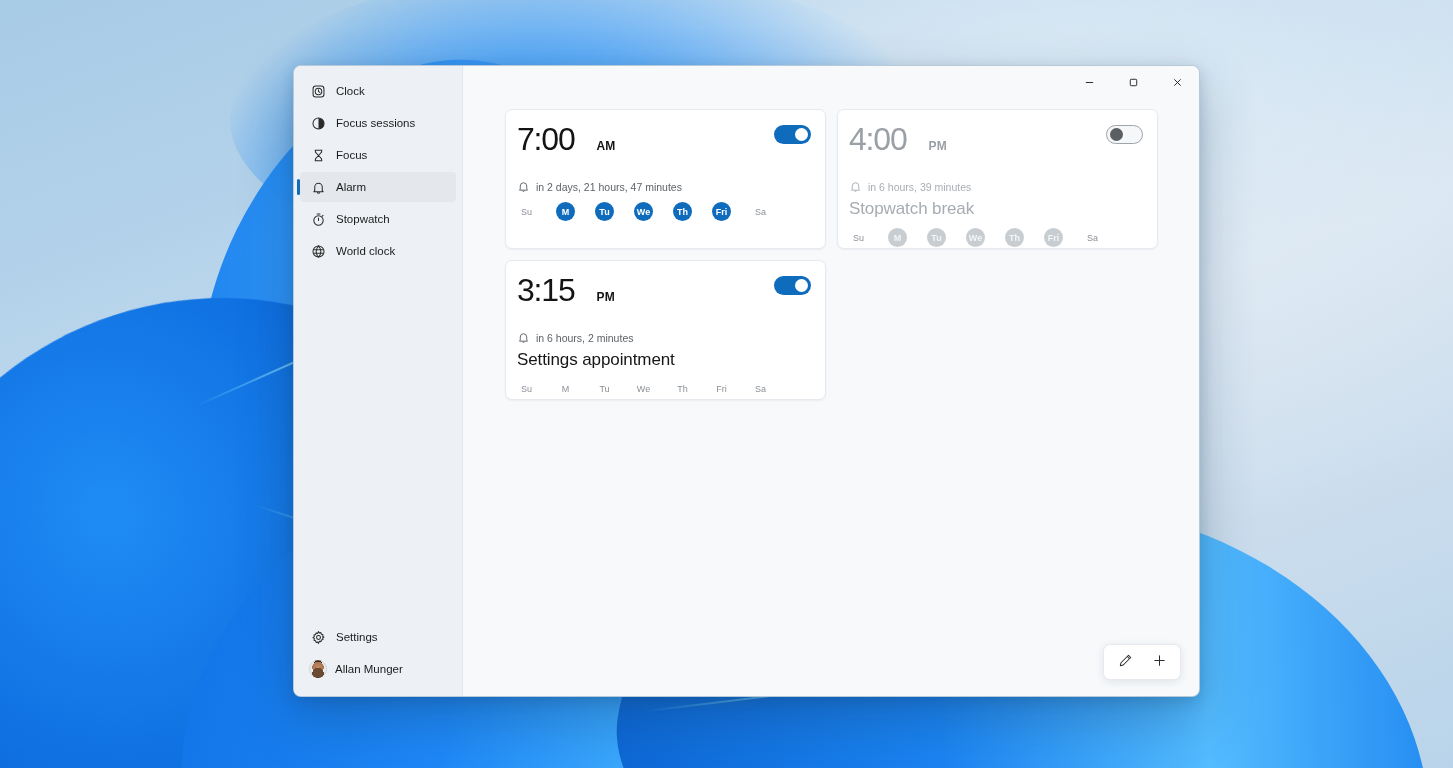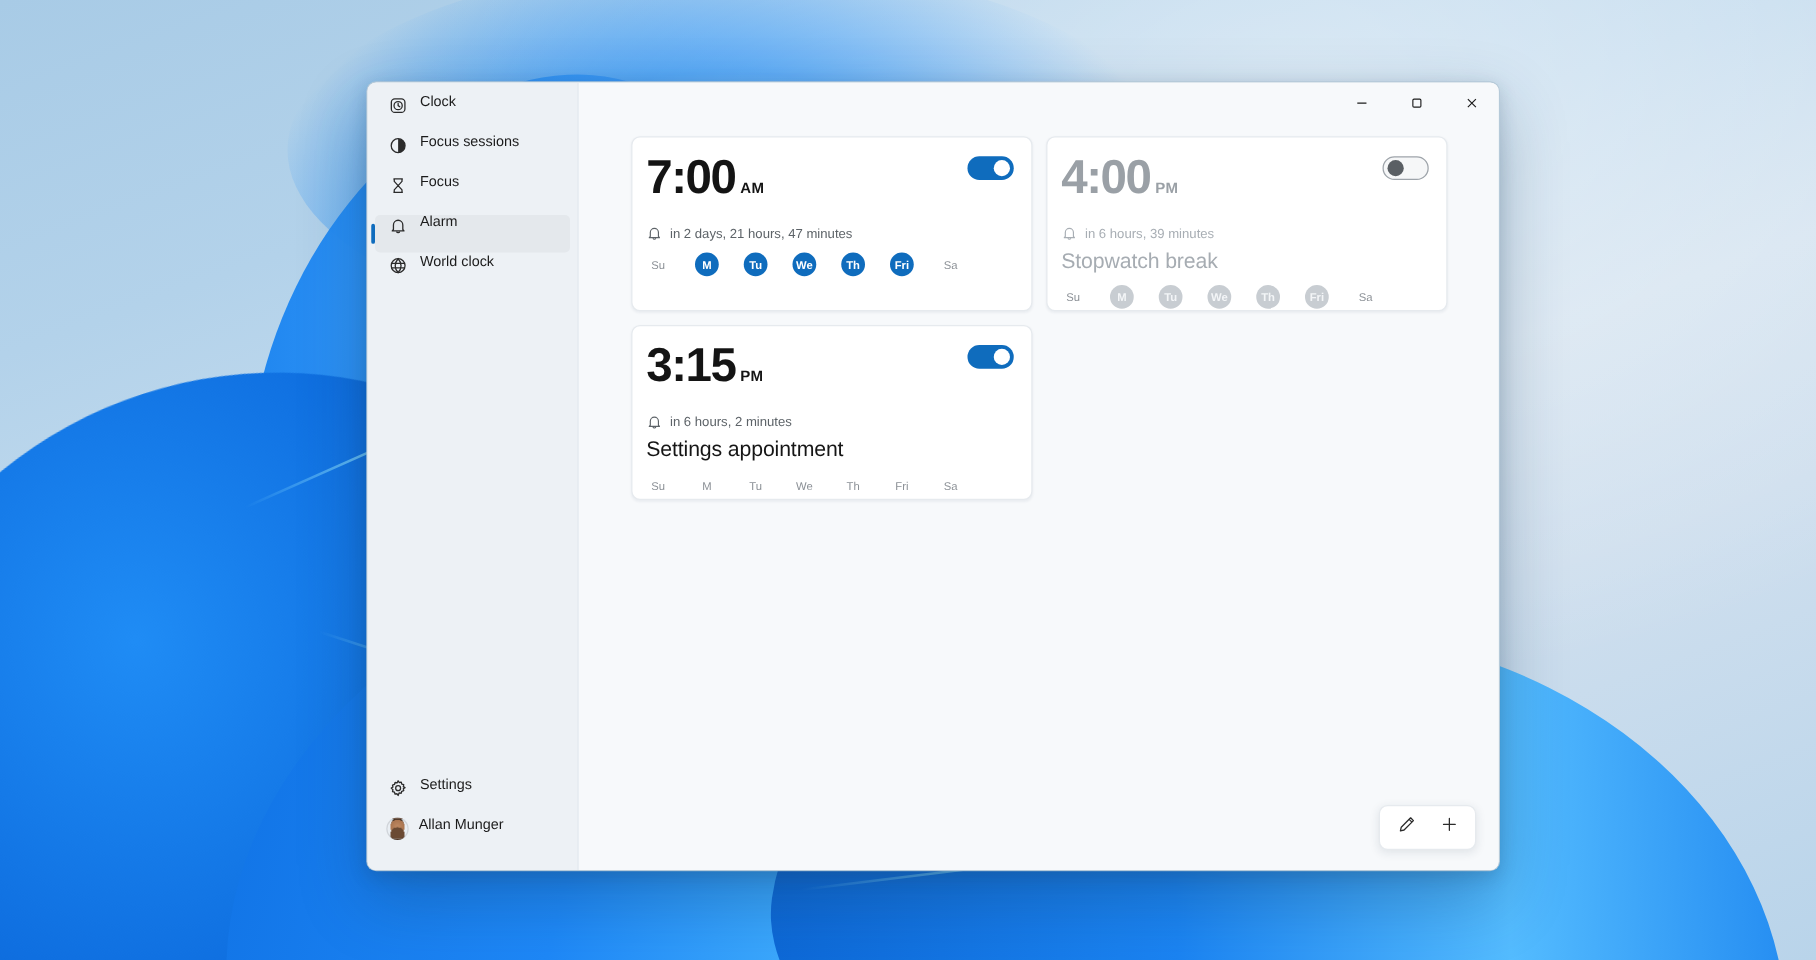--- a/index.html
+++ b/index.html
@@ -100,21 +100,21 @@
     flex-direction: column;
     padding-top: 8px;
   }
   .nav-top { flex: 0 0 auto; }
   .nav-spacer { flex: 1 1 auto; }
   .nav-bottom { flex: 0 0 auto; padding-bottom: 10px; }
 
   .nav-item {
     position: relative;
     display: flex;
-    align-items: flex-start;
+    align-items: center;
     height: 30px;
     margin: 2px 6px;
     padding-left: 10px;
     border-radius: 4px;
     cursor: default;
     color: #1b1b1b;
     font-size: 11.5px;
   }
   .nav-item.selected { background: #e4e8ec; }
   .nav-item.selected::before {
@@ -186,30 +186,30 @@
     padding: 13px 14px 0 11px;
     position: relative;
   }
 
   .time-row {
     display: flex;
     align-items: baseline;
     height: 48px;
   }
   .time-big {
-    font-size: 38px;
-    font-weight: 700;
+    font-size: 32px;
+    font-weight: 400;
     letter-spacing: -1.2px;
     line-height: 1;
     color: #141414;
   }
   .time-mer {
     font-size: 12px;
     font-weight: 700;
-    margin-left: 4px;
+    margin-left: 22px;
     color: #141414;
     letter-spacing: .2px;
   }
   .alarm-card.off .time-big,
   .alarm-card.off .time-mer { color: #9aa0a6; }
 
   .sub-row {
     display: flex;
     align-items: center;
     margin-top: 9px;
@@ -334,20 +334,31 @@
         <div class="nav-item selected">
           <span class="nav-icon">
             <svg width="15" height="15" viewBox="0 0 16 16" fill="none" stroke="currentColor" stroke-width="1.1" stroke-linejoin="round">
               <path d="M4 11.3V7.4a4 4 0 0 1 8 0v3.9l1 1.2H3z"></path>
               <path d="M6.6 13.1a1.5 1.5 0 0 0 2.8 0"></path>
             </svg>
           </span>
           <span class="nav-label">Alarm</span>
         </div>
 
+        <div class="nav-item">
+          <span class="nav-icon">
+            <svg width="15" height="15" viewBox="0 0 16 16" fill="none" stroke="currentColor" stroke-width="1.1" stroke-linecap="round">
+              <circle cx="8" cy="9.1" r="5"></circle>
+              <path d="M8 6.4v2.7"></path>
+              <path d="M6.5 2.1h3"></path>
+              <path d="M11.8 4.6l1-1"></path>
+            </svg>
+          </span>
+          <span class="nav-label">Stopwatch</span>
+        </div>
 
         <div class="nav-item">
           <span class="nav-icon">
             <svg width="15" height="15" viewBox="0 0 16 16" fill="none" stroke="currentColor" stroke-width="1.1">
               <circle cx="8" cy="8" r="5.9"></circle>
               <path d="M2.6 6.1h10.8M2.6 9.9h10.8"></path>
               <path d="M8 2.1c1.8 2 2.5 4 2.5 5.9S9.8 12 8 13.9C6.2 12 5.5 10 5.5 8s.7-3.9 2.5-5.9z"></path>
             </svg>
           </span>
           <span class="nav-label">World clock</span>

